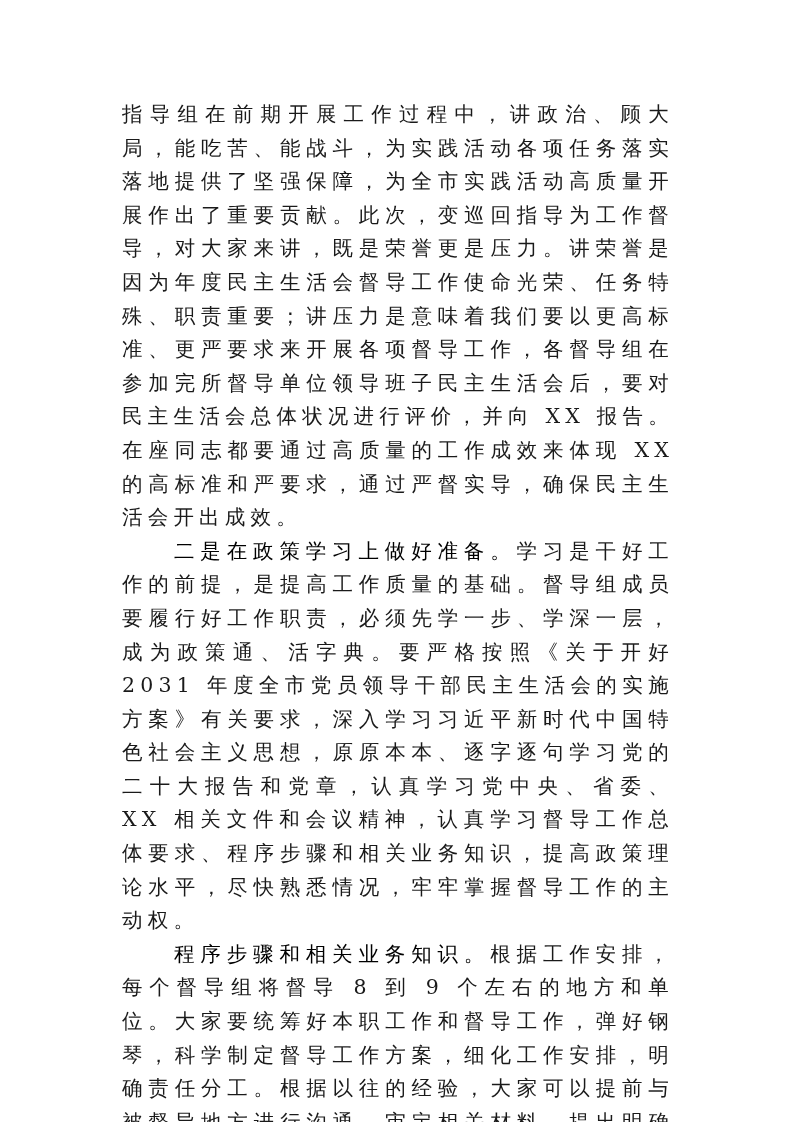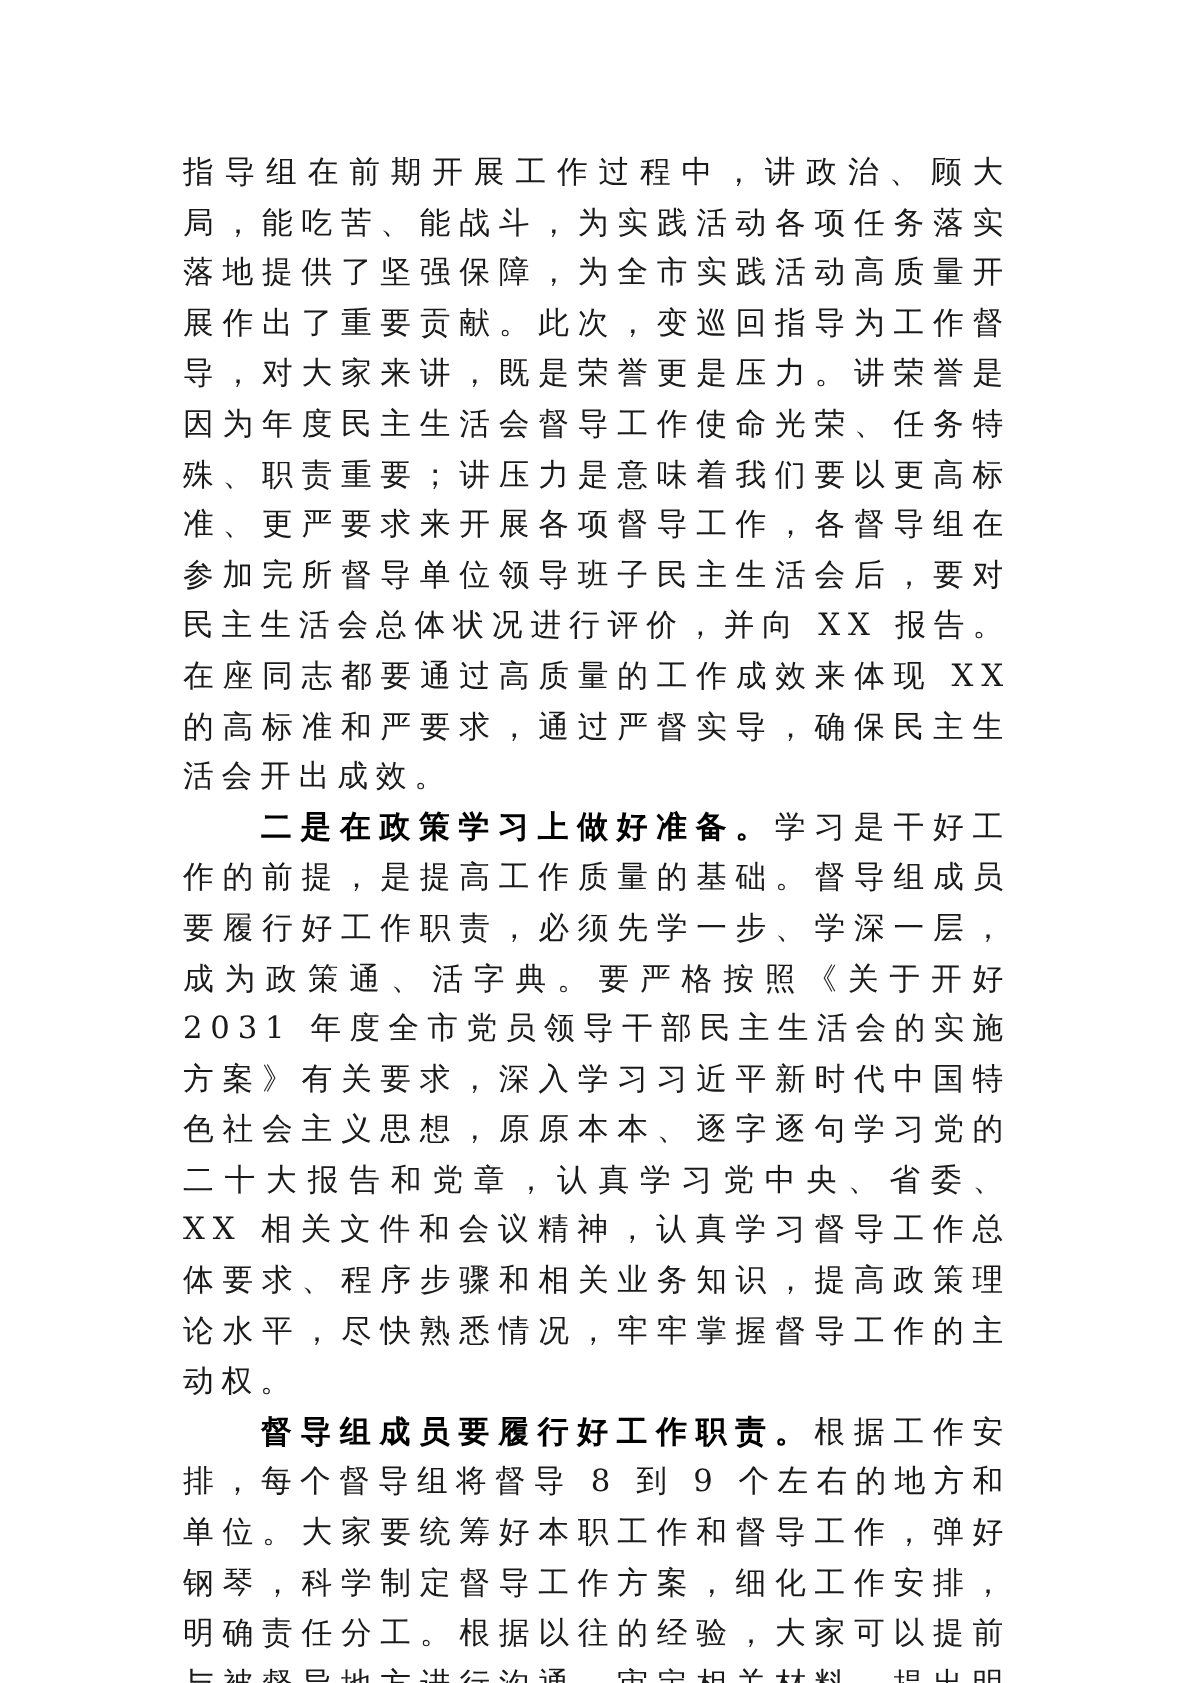--- a/index.html
+++ b/index.html
@@ -35,32 +35,32 @@
       text-justify: inter-character;
     }
     .para {
       margin: 0;
       padding: 0;
     }
     .para.indent {
       text-indent: 52px;
     }
     .lead {
-      font-weight: bold;
+      font-weight: normal;
       color: #000000;
     }
   </style>
 </head>
 <body>
 
 <div class="page">
   <div class="body-text">
     <p class="para">
       <span>指导组在前期开展工作过程中，讲政治、顾大局，能吃苦、能战斗，为实践活动各项任务落实落地提供了坚强保障，为全市实践活动高质量开展作出了重要贡献。此次，变巡回指导为工作督导，对大家来讲，既是荣誉更是压力。讲荣誉是因为年度民主生活会督导工作使命光荣、任务特殊、职责重要；讲压力是意味着我们要以更高标准、更严要求来开展各项督导工作，各督导组在参加完所督导单位领导班子民主生活会后，要对民主生活会总体状况进行评价，并向 XX 报告。在座同志都要通过高质量的工作成效来体现 XX 的高标准和严要求，通过严督实导，确保民主生活会开出成效。</span>
     </p>
     <p class="para indent">
       <span class="lead">二是在政策学习上做好准备。</span><span>学习是干好工作的前提，是提高工作质量的基础。督导组成员要履行好工作职责，必须先学一步、学深一层，成为政策通、活字典。要严格按照《关于开好 2031 年度全市党员领导干部民主生活会的实施方案》有关要求，深入学习习近平新时代中国特色社会主义思想，原原本本、逐字逐句学习党的二十大报告和党章，认真学习党中央、省委、XX 相关文件和会议精神，认真学习督导工作总体要求、程序步骤和相关业务知识，提高政策理论水平，尽快熟悉情况，牢牢掌握督导工作的主动权。</span>
     </p>
     <p class="para indent">
-      <span class="lead">督导组成员要履行好工作职责。</span><span>根据工作安排，每个督导组将督导 8 到 9 个左右的地方和单位。大家要统筹好本职工作和督导工作，弹好钢琴，科学制定督导工作方案，细化工作安排，明确责任分工。根据以往的经验，大家可以提前与被督导地方进行沟通，审定相关材料，提出明确具体指导意</span>
+      <span class="lead">程序步骤和相关业务知识。</span><span>根据工作安排，每个督导组将督导 8 到 9 个左右的地方和单位。大家要统筹好本职工作和督导工作，弹好钢琴，科学制定督导工作方案，细化工作安排，明确责任分工。根据以往的经验，大家可以提前与被督导地方进行沟通，审定相关材料，提出明确具体指导意</span>
     </p>
   </div>
 </div>
 
 </body></html>

